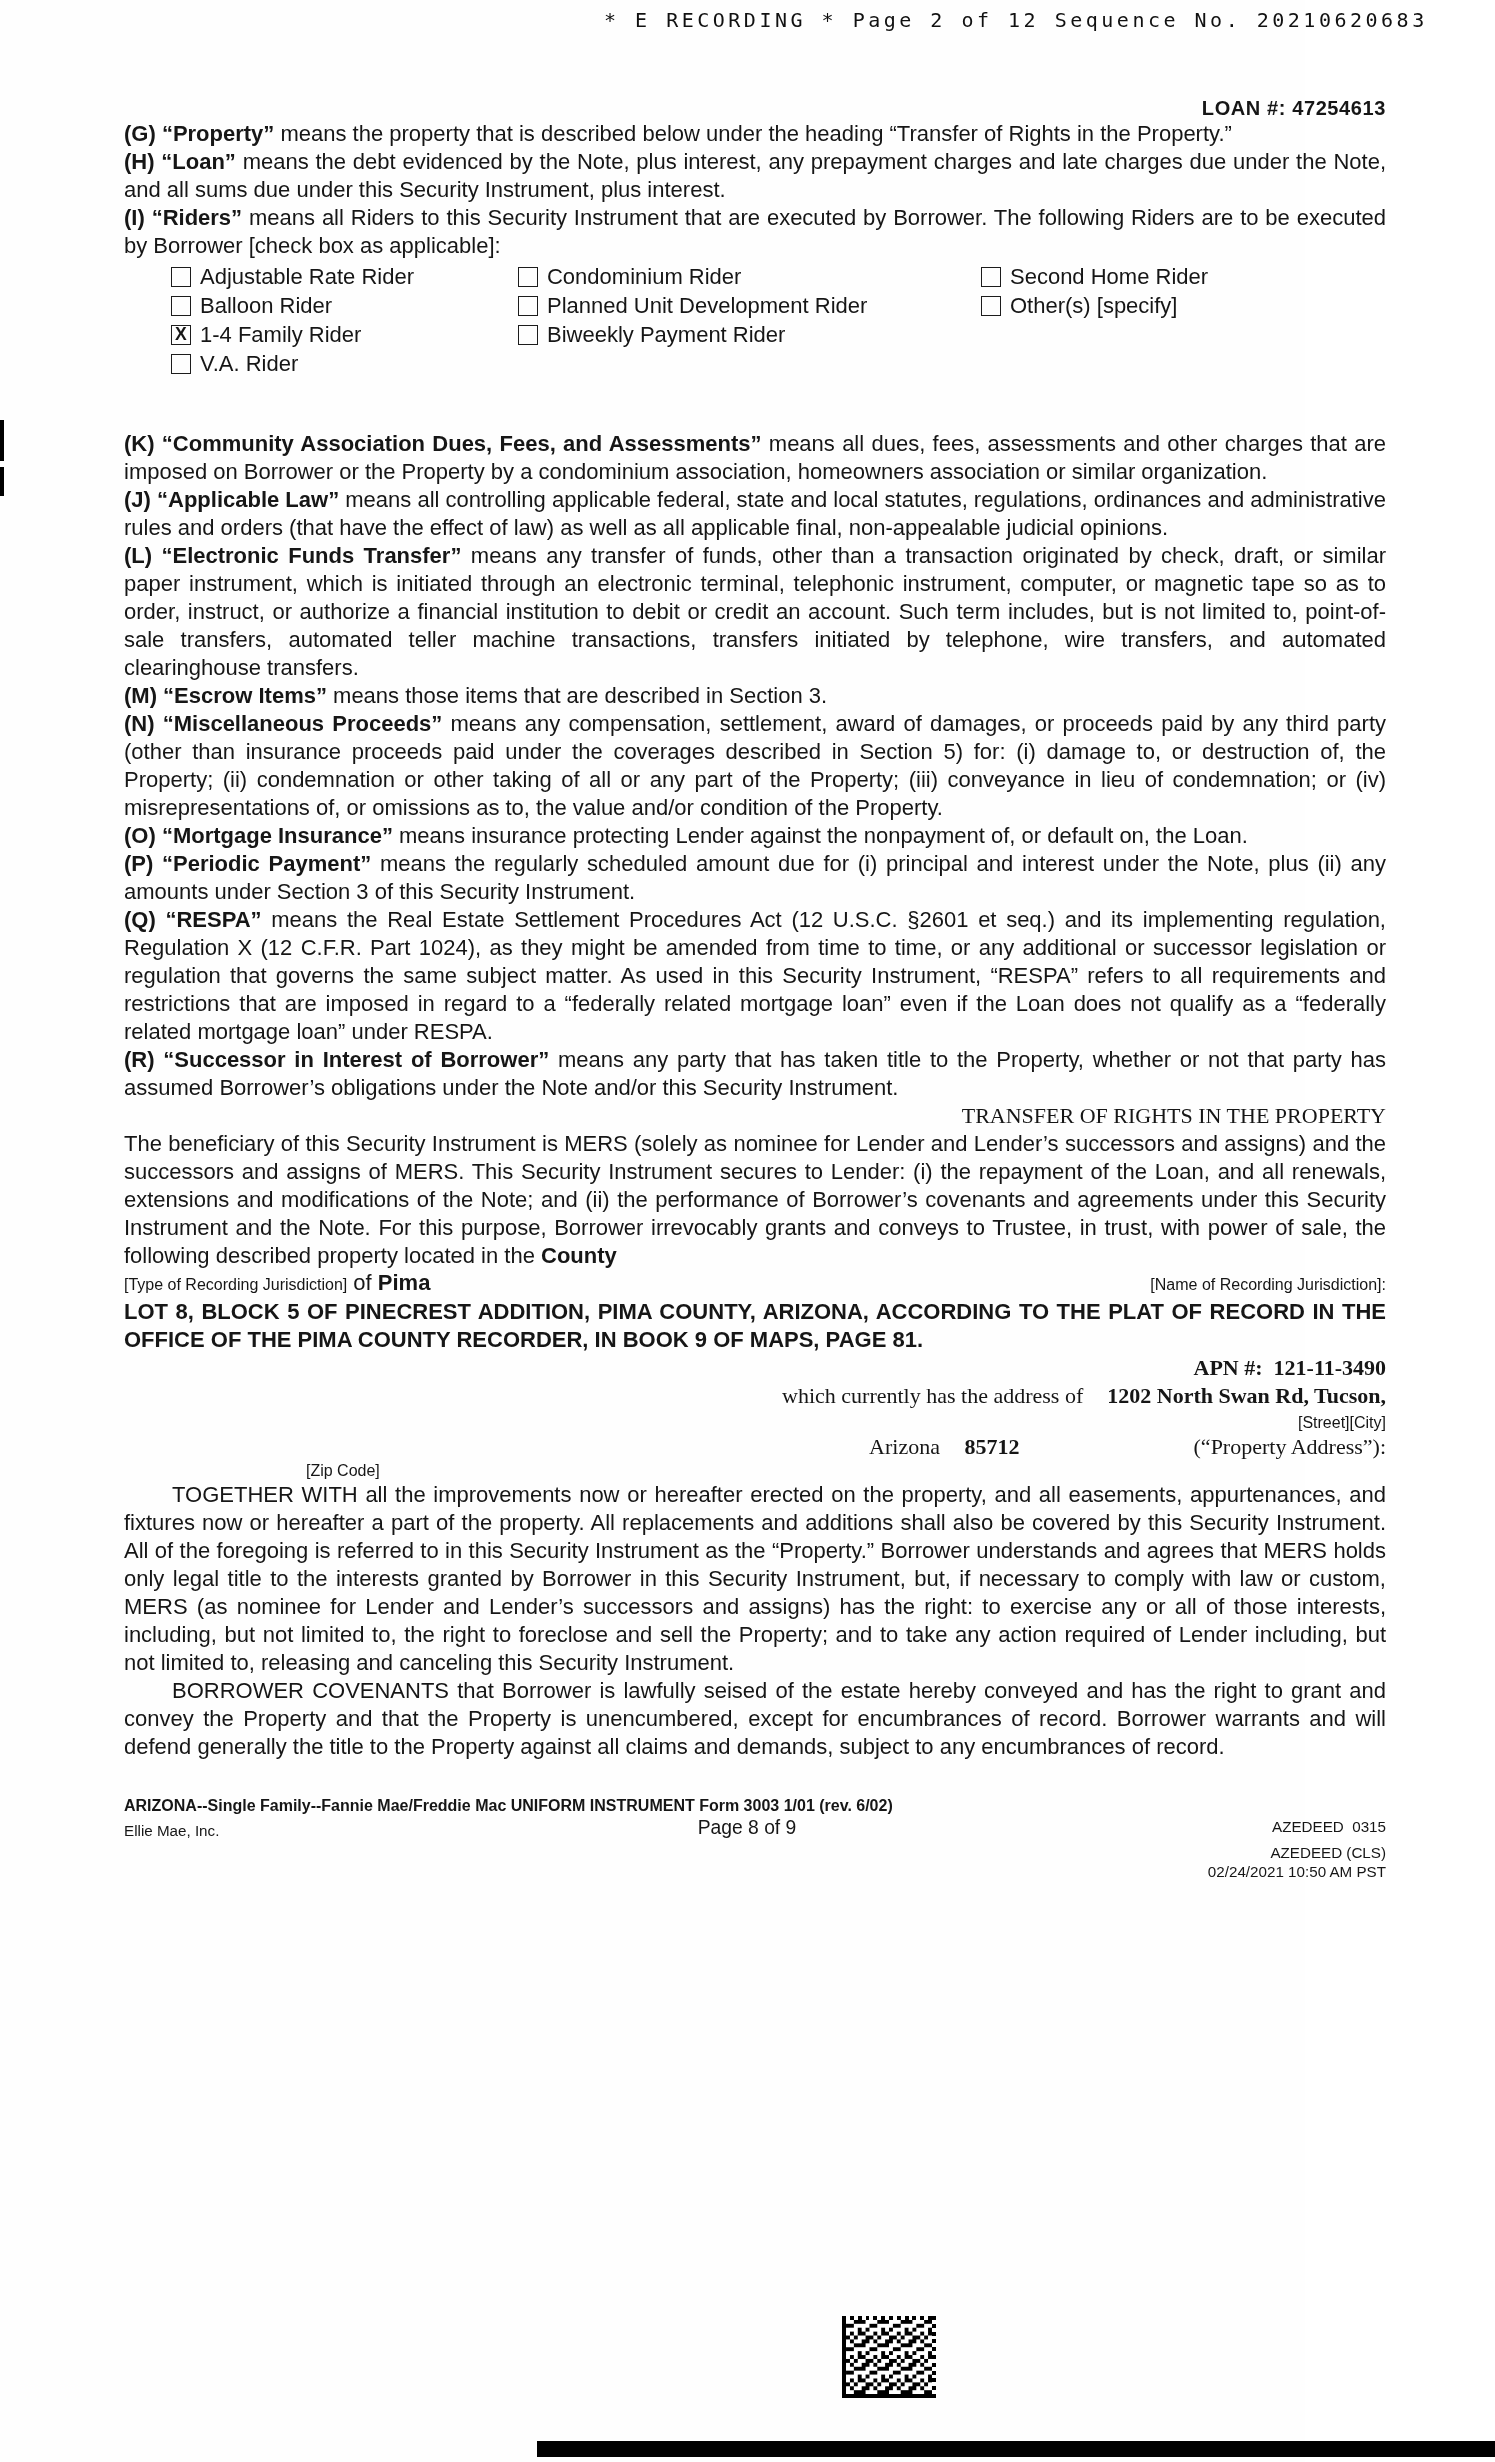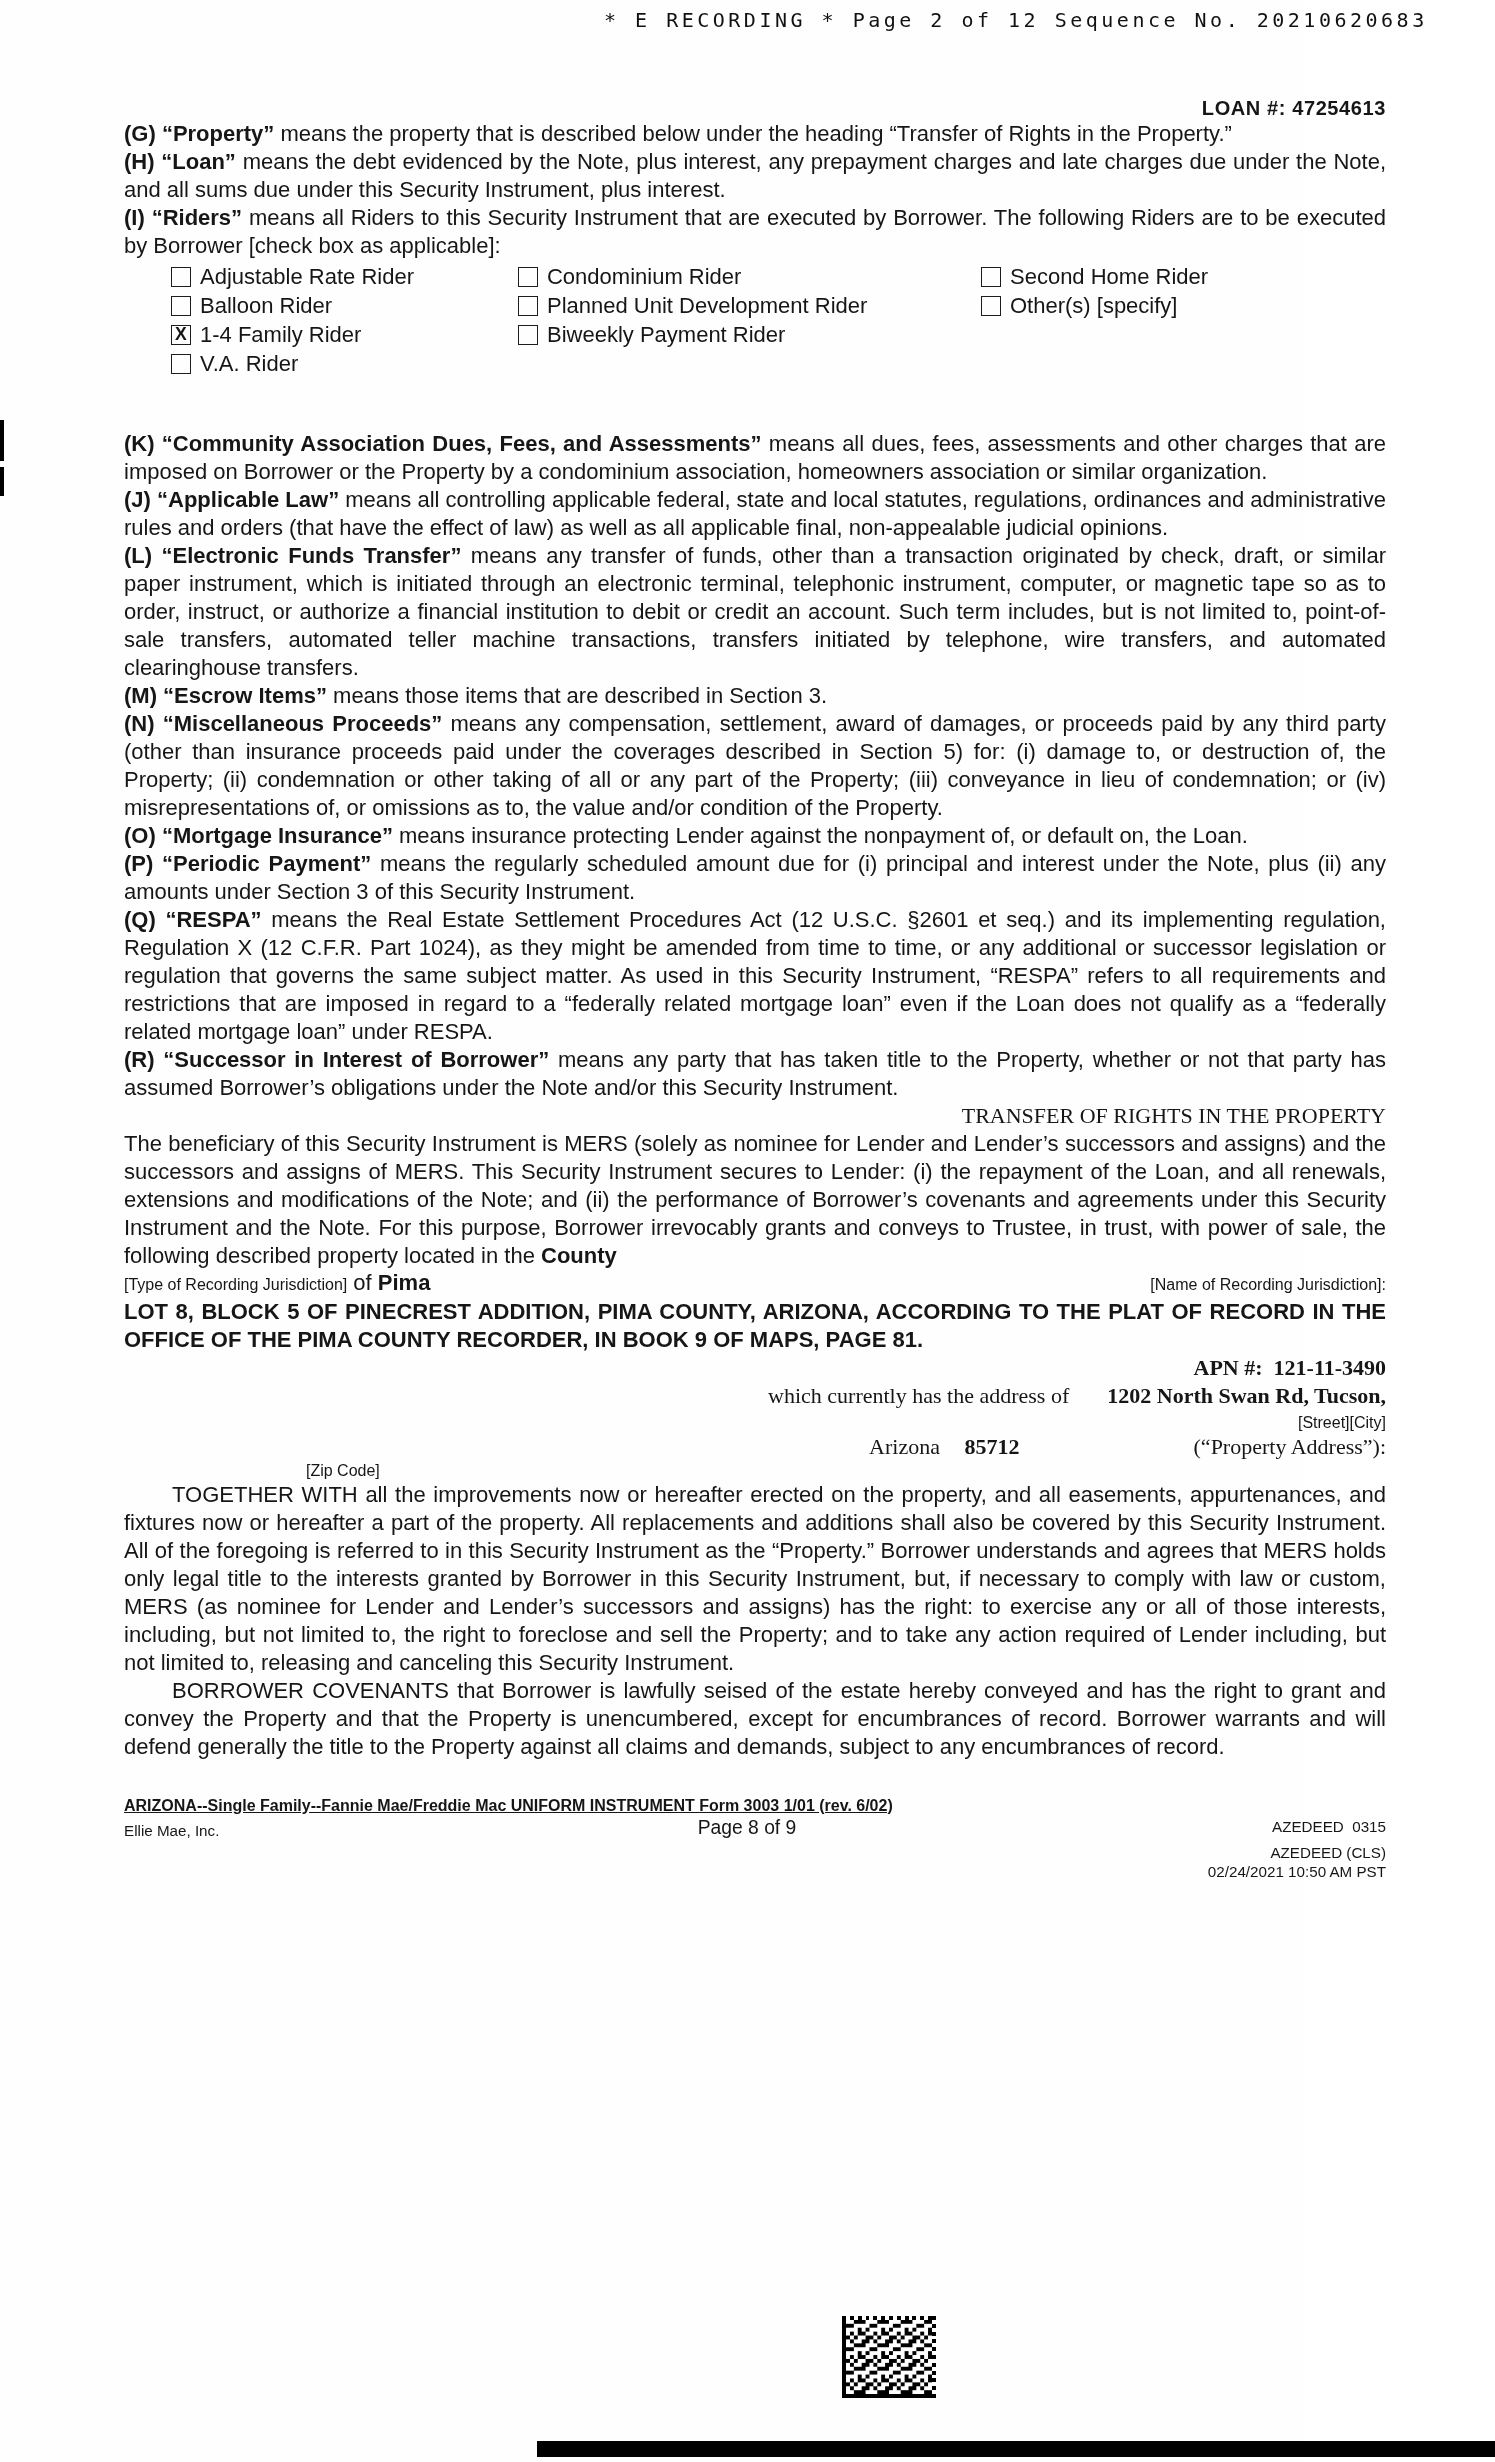--- a/index.html
+++ b/index.html
@@ -46,32 +46,32 @@
 
   .jurisline {
     display:flex; justify-content:space-between; align-items:baseline;
     font-size:16px; line-height:26px;
   }
   .jurisline .body-size { font-size:22px; }
   .legal { font-weight:bold; text-align:justify; }
 
   .apn { margin-top:232px; font-weight:bold; }
   .addr-line { margin-top:15.2px; }
-  .addr-line .addr-val { font-weight:bold; margin-left:38px; }
+  .addr-line .addr-val { font-weight:bold; margin-left:24px; }
   .street-city { text-align:right; font-size:16px; line-height:20px; margin-top:2.3px; }
   .state-line { margin-top:4.7px; }
   .state-line .zip { font-weight:bold; margin-left:24.6px; }
   .state-line .prop-addr { margin-left:174px; }
   .zip-label { font-size:16px; line-height:20px; margin-left:182px; }
 
   .indent { text-indent:48px; }
   .gap-lg { margin-top:30.5px; }
 
   .footer { margin-top:35px; font-size:15.2px; line-height:19.3px; }
-  .form-line { font-weight:bold; font-size:16px;text-decoration:underline; }
+  .form-line { font-weight:bold; font-size:16px; }
   .footer-row { position:relative; height:26px; margin-top:2.3px; }
   .footer-row .vendor { position:absolute; left:0; top:3.5px; }
   .footer-row .pagenum { position:absolute; left:623px; top:1.2px; transform:translateX(-50%); font-size:19.3px; }
   .footer-row .doccode { position:absolute; right:0; top:0; }
   .footer-right { text-align:right; }
 
   .barcode { position:absolute; left:841px; top:2316px; }
 
   .bottom-bar { position:absolute; left:537px; top:2441px; width:958px; height:16px; background:#000; }
   .edge-mark { position:absolute; left:0; width:4.1px; background:#000; }

